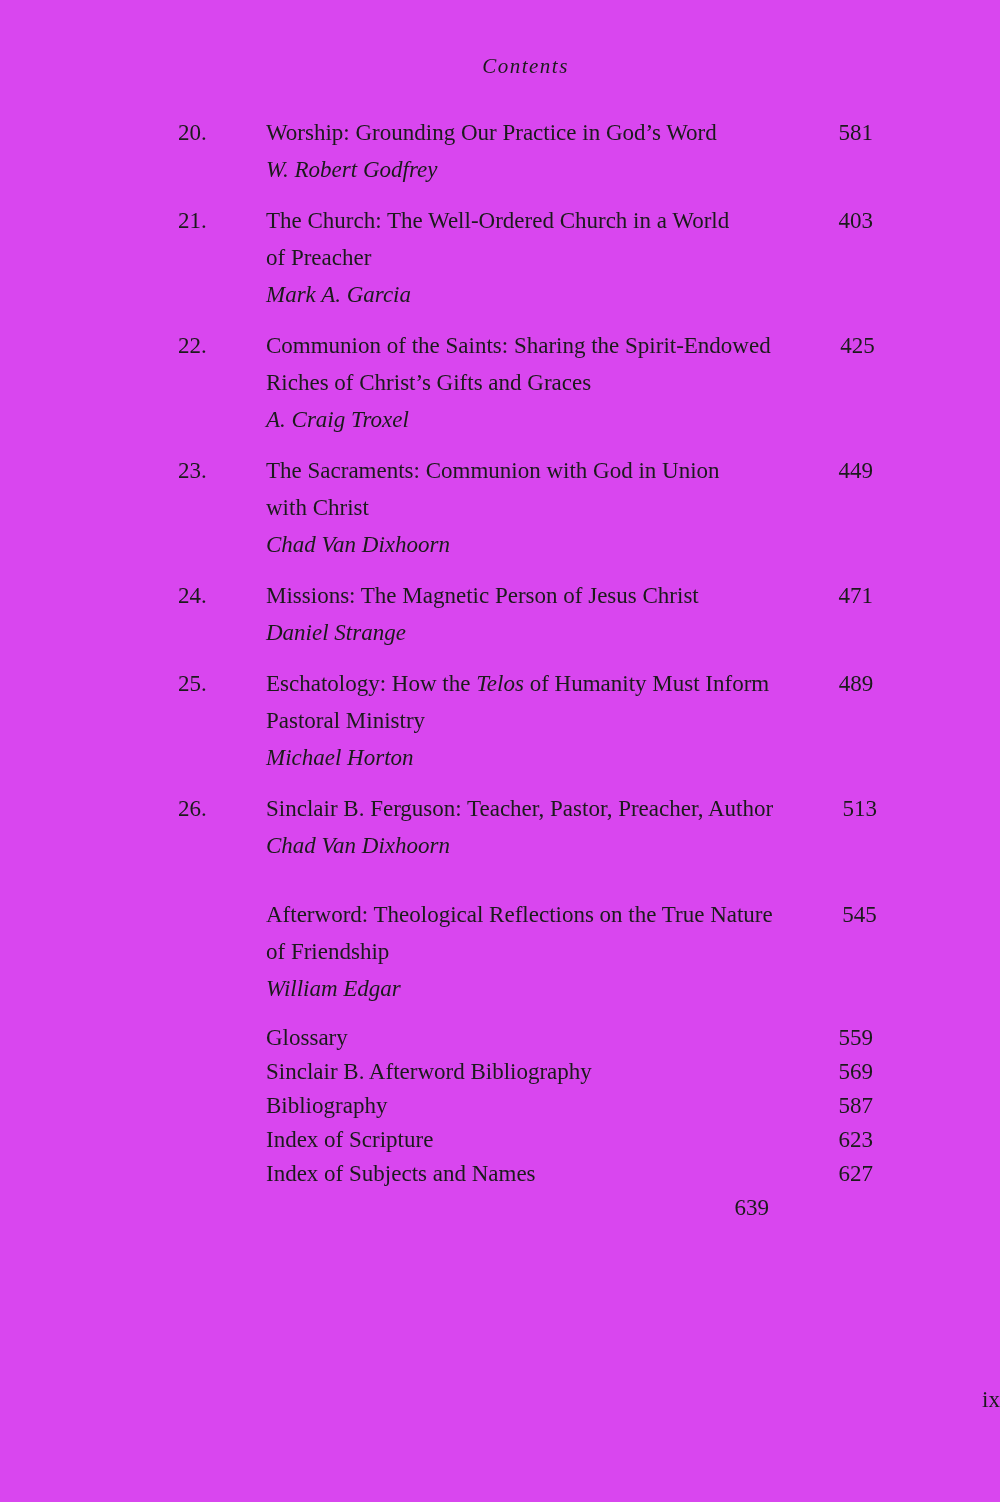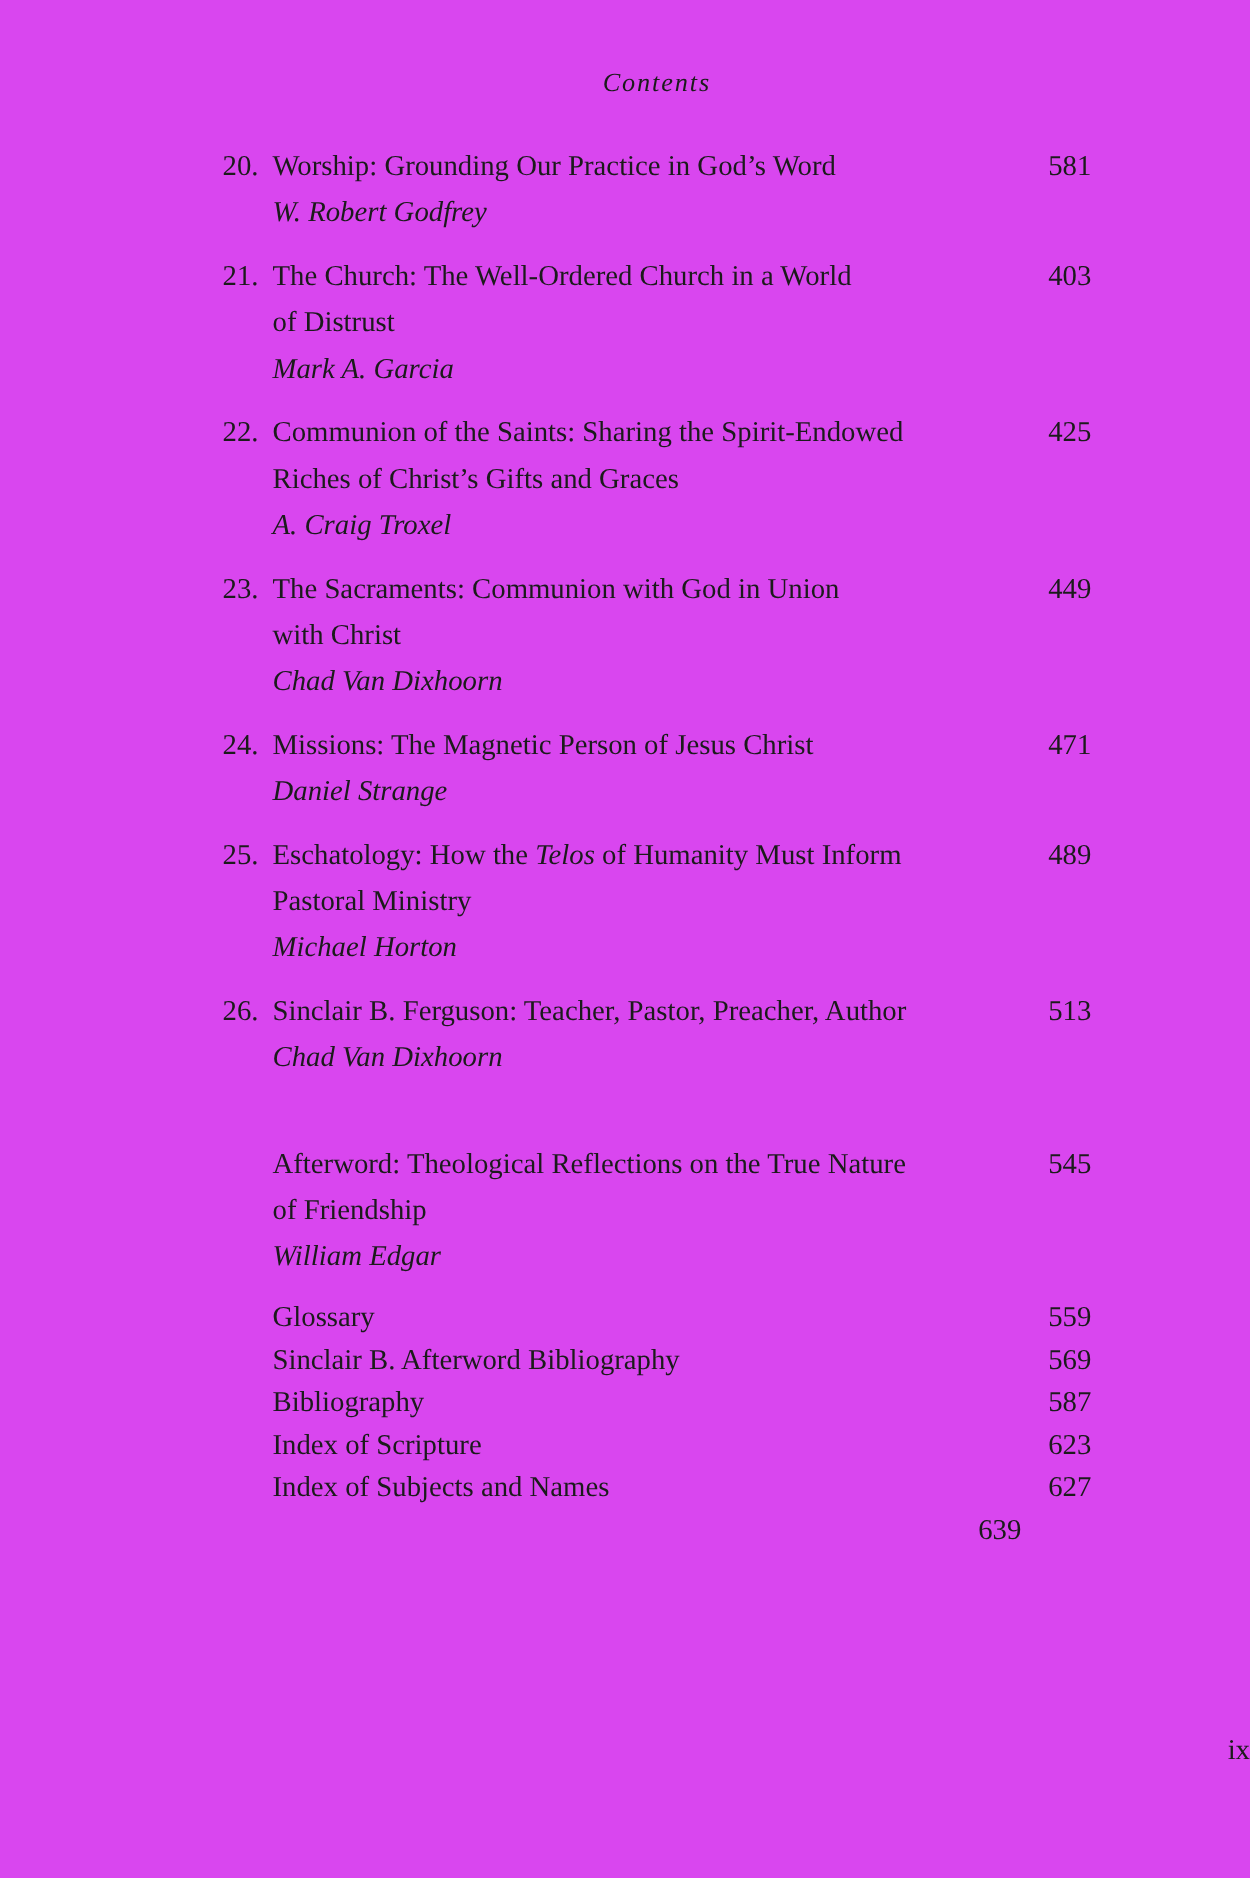--- a/index.html
+++ b/index.html
@@ -26,27 +26,28 @@
     line-height: 28px;
   }
   .toc {
     margin: 34px 127px 0 178px; 
     font-size: 23px;
   }
   .row {
     display: grid;
     grid-template-columns: 40px 1fr 56px;
     align-items: start;
+    gap: 48px;
   }
   .entry {
     margin-bottom: 14px;
     line-height: 37px;
   }
   .entry.afterword {
-    margin-top: 48px;
+    margin-top: 32px;
   }
   .num {
     white-space: nowrap;
   }
   .line {
     display: block;
     white-space: nowrap;
   }
   .author {
     font-style: italic;
@@ -86,21 +87,21 @@
         <span class="line">Worship: Grounding Our Practice in God’s Word</span>
         <span class="line author">W. Robert Godfrey</span>
       </span>
       <span class="pg">581</span>
     </section>
 
     <section class="row entry">
       <span class="num">21.</span>
       <span class="body">
         <span class="line">The Church: The Well-Ordered Church in a World</span>
-        <span class="line">of Distrust</span>
+        <span class="line">of Preacher</span>
         <span class="line author">Mark A. Garcia</span>
       </span>
       <span class="pg">403</span>
     </section>
 
     <section class="row entry">
       <span class="num">22.</span>
       <span class="body">
         <span class="line">Communion of the Saints: Sharing the Spirit-Endowed</span>
         <span class="line">Riches of Christ’s Gifts and Graces</span>

